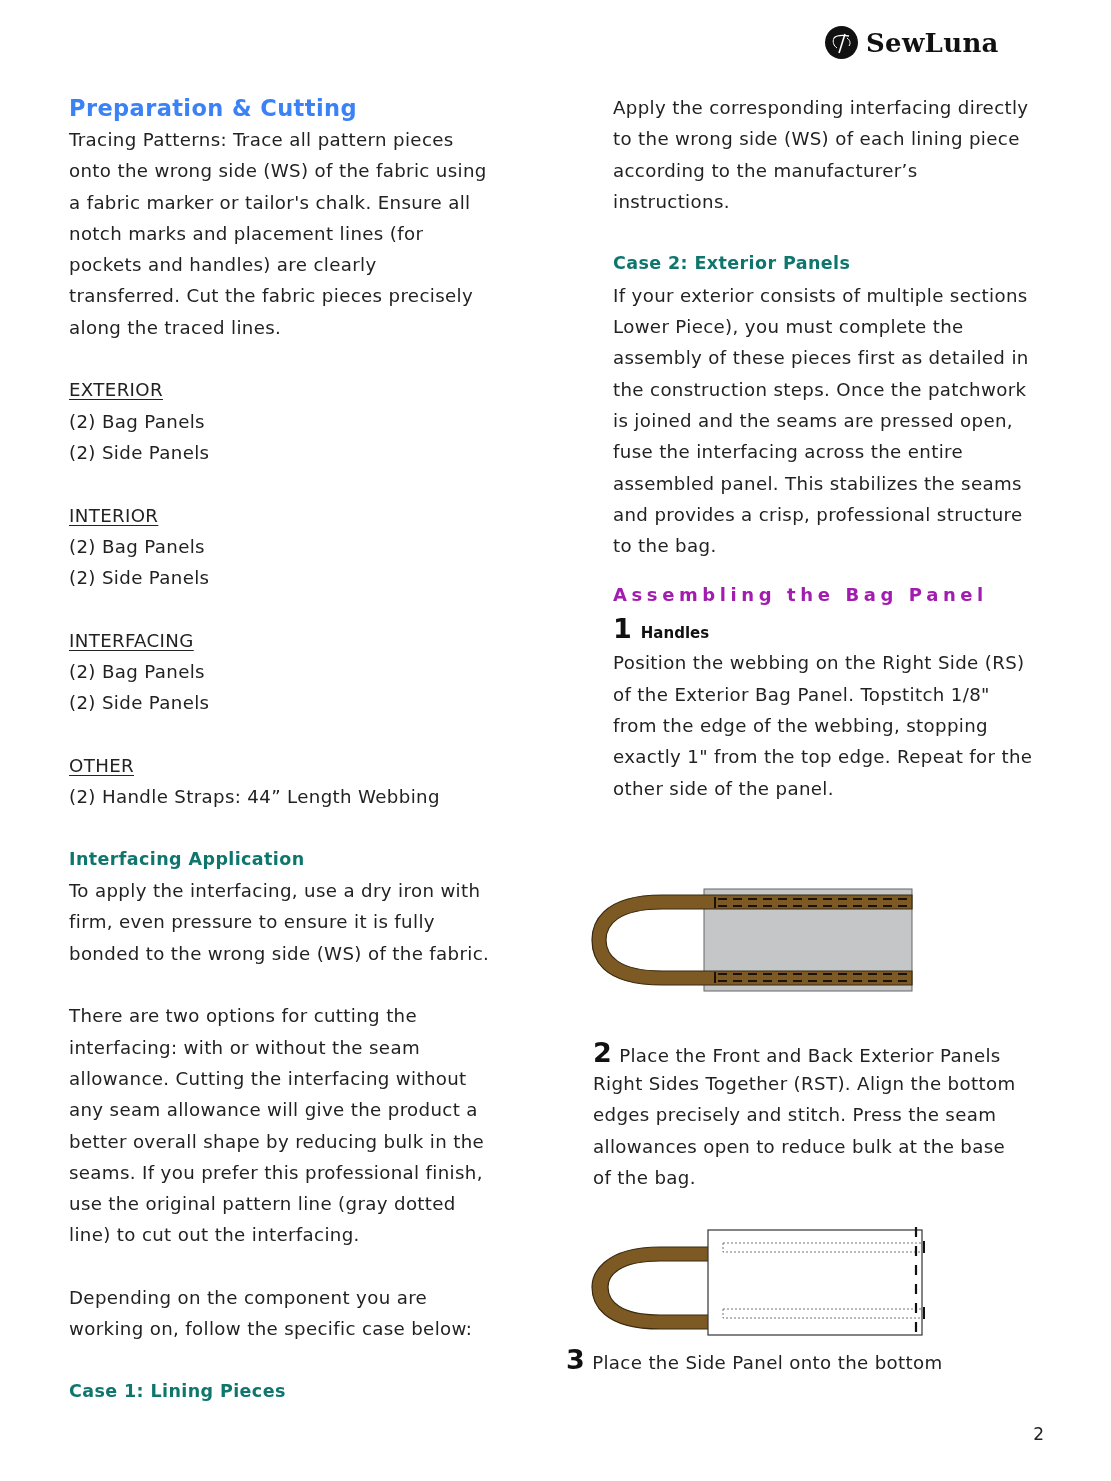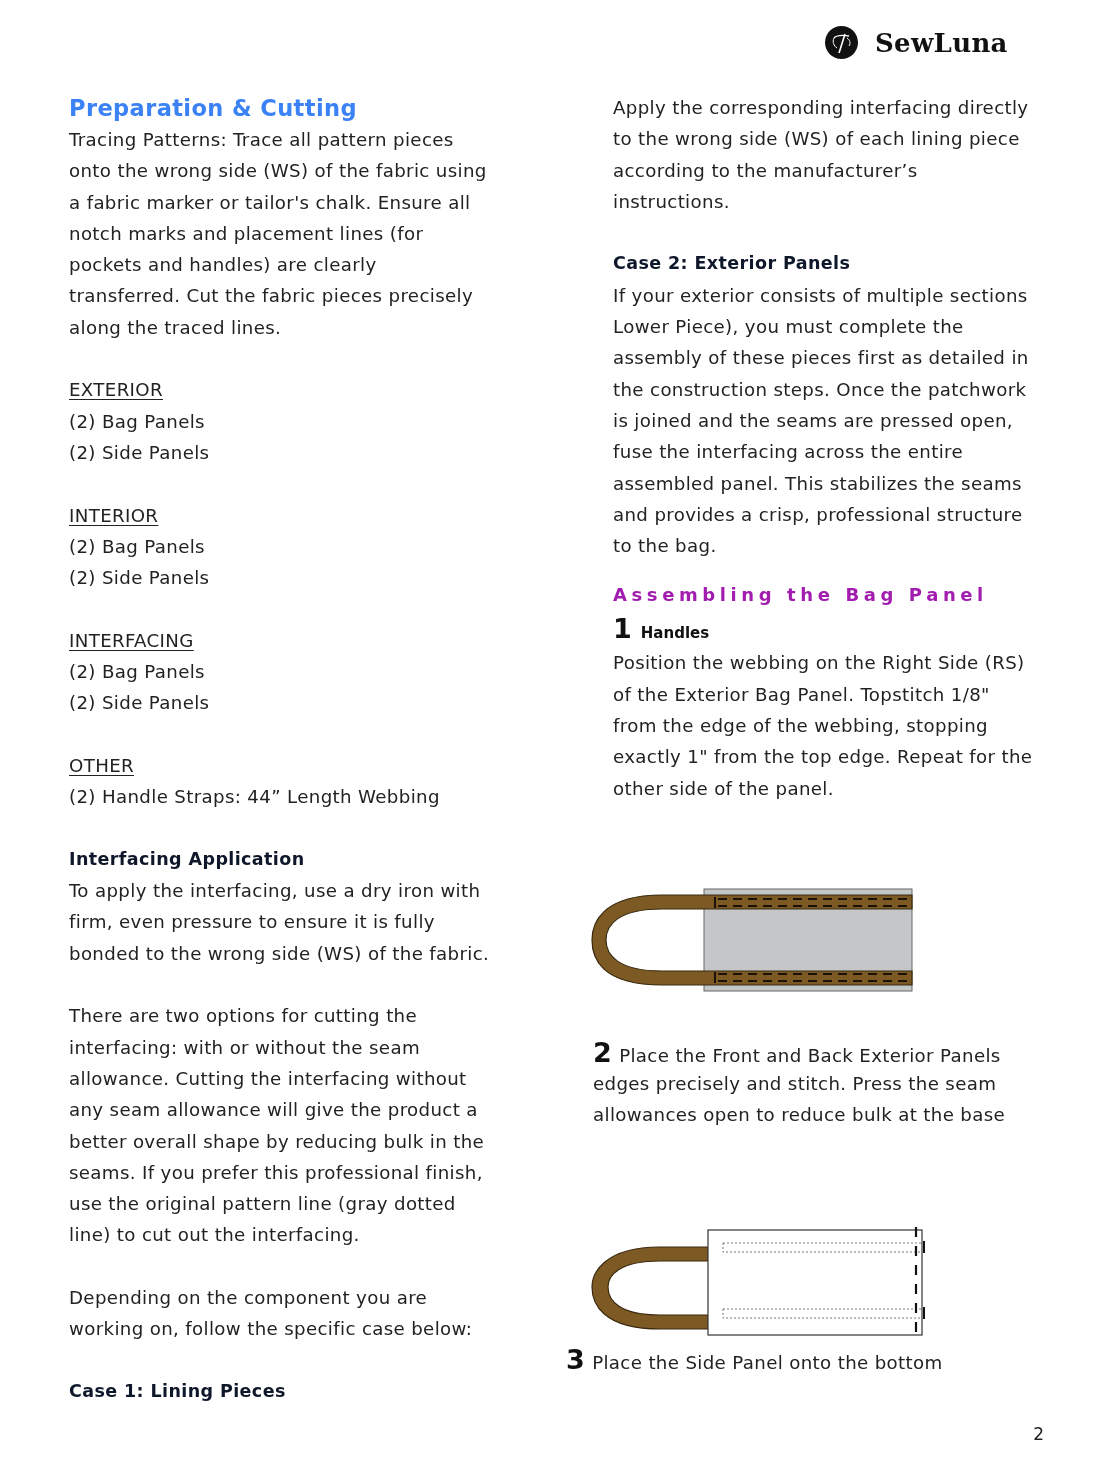--- a/index.html
+++ b/index.html
@@ -1,28 +1,28 @@
 <!DOCTYPE html>
 <html><head>
 <meta charset="utf-8">
 <style>
   html,body{margin:0;padding:0;background:#fff;}
   body{width:1111px;height:1481px;position:relative;overflow:hidden;
        font-family:"DejaVu Sans","Liberation Sans",sans-serif;color:#222;}
   .logo{position:absolute;left:825px;top:26px;display:flex;align-items:center;}
   .logo-mark{width:33px;height:33px;border-radius:50%;background:#111;position:relative;margin-right:8px;}
   .logo-mark svg{position:absolute;left:0;top:0;}
-  .logo-text{font-family:"DejaVu Serif","Liberation Serif",serif;font-weight:bold;font-size:26px;color:#111;letter-spacing:0.3px;margin-left:9px;}
+  .logo-text{font-family:"DejaVu Serif","Liberation Serif",serif;font-weight:bold;font-size:26px;color:#111;letter-spacing:0.3px;}
   .col{position:absolute;top:92px;width:470px;}
   .col.left{left:69px;}
   .col.right{left:593px;margin-left:20px;}
   .line{font-size:18.2px;line-height:31.3px;height:31.3px;white-space:nowrap;letter-spacing:0.35px;color:#222;}
   .blank{height:31.3px;}
   .h1{font-size:22.5px;font-weight:bold;line-height:32px;height:32px;color:#3b82f6;letter-spacing:0.4px;}
-  .h3{font-size:17.5px;font-weight:bold;line-height:31.3px;height:31.3px;color:#0f172a;letter-spacing:0.4px;}
+  .h3{font-size:17.5px;font-weight:bold;line-height:31.3px;height:31.3px;color:#0f766e;letter-spacing:0.4px;}
   .ul{text-decoration:underline;text-underline-offset:3px;}
   .spaced{font-size:18px;font-weight:bold;letter-spacing:4.6px;line-height:32px;height:32px;color:#a21caf;}
   .step-title{display:flex;align-items:baseline;height:36px;}
   .step-num{font-size:27px;font-weight:bold;color:#111;margin-right:9px;line-height:36px;}
   .step-name{font-size:15px;font-weight:bold;color:#111;}
   .step-inline{font-size:18.2px;line-height:33px;height:33px;white-space:nowrap;letter-spacing:0.35px;}
   .step-inline .step-num{margin-right:7px;}
   .fig{position:absolute;}
   .page-num{position:absolute;right:67px;top:1424px;font-size:17px;color:#222;}
 </style>
@@ -144,22 +144,24 @@
   <line x1="128" y1="89" x2="322" y2="89" stroke="#1a1208" stroke-width="2" stroke-dasharray="9,6"></line>
   <line x1="128" y1="96" x2="322" y2="96" stroke="#1a1208" stroke-width="2" stroke-dasharray="9,6"></line>
   <line x1="125" y1="12" x2="125" y2="23" stroke="#1a1208" stroke-width="2"></line>
   <line x1="125" y1="87" x2="125" y2="98" stroke="#1a1208" stroke-width="2"></line>
 </svg>
 
 <div style="position:absolute;left:593px;top:1035px;width:470px;">
   <div class="step-inline">
     <span class="step-num">2</span><span>Place the Front and Back Exterior Panels</span>
   </div>
+  <div class="line">Right Sides Together (RST). Align the bottom</div>
   <div class="line">edges precisely and stitch. Press the seam</div>
   <div class="line">allowances open to reduce bulk at the base</div>
+  <div class="line">of the bag.</div>
 </div>
 
 <svg class="fig" style="left:590px;top:1225px" width="340" height="115" viewBox="0 0 340 115">
   <path d="M120 22 L 70 22 C 12 22, 2 50, 2 62 C 2 78, 12 104, 70 104 L 120 104 L 120 90 L 70 90 C 30 90, 18 76, 18 62 C 18 50, 30 36, 70 36 L 120 36 Z" fill="#7d5a24" stroke="#3a2a10" stroke-width="1.2"></path>
   <rect x="118" y="5" width="214" height="105" fill="#fff" stroke="#333" stroke-width="1.2"></rect>
   <rect x="133" y="18" width="200" height="9" fill="none" stroke="#777" stroke-width="1" stroke-dasharray="2,2"></rect>
   <rect x="133" y="84" width="200" height="9" fill="none" stroke="#777" stroke-width="1" stroke-dasharray="2,2"></rect>
   <line x1="326" y1="2" x2="326" y2="112" stroke="#111" stroke-width="2.2" stroke-dasharray="10,9"></line>
   <line x1="334" y1="16" x2="334" y2="28" stroke="#111" stroke-width="2"></line>
   <line x1="334" y1="82" x2="334" y2="94" stroke="#111" stroke-width="2"></line>

